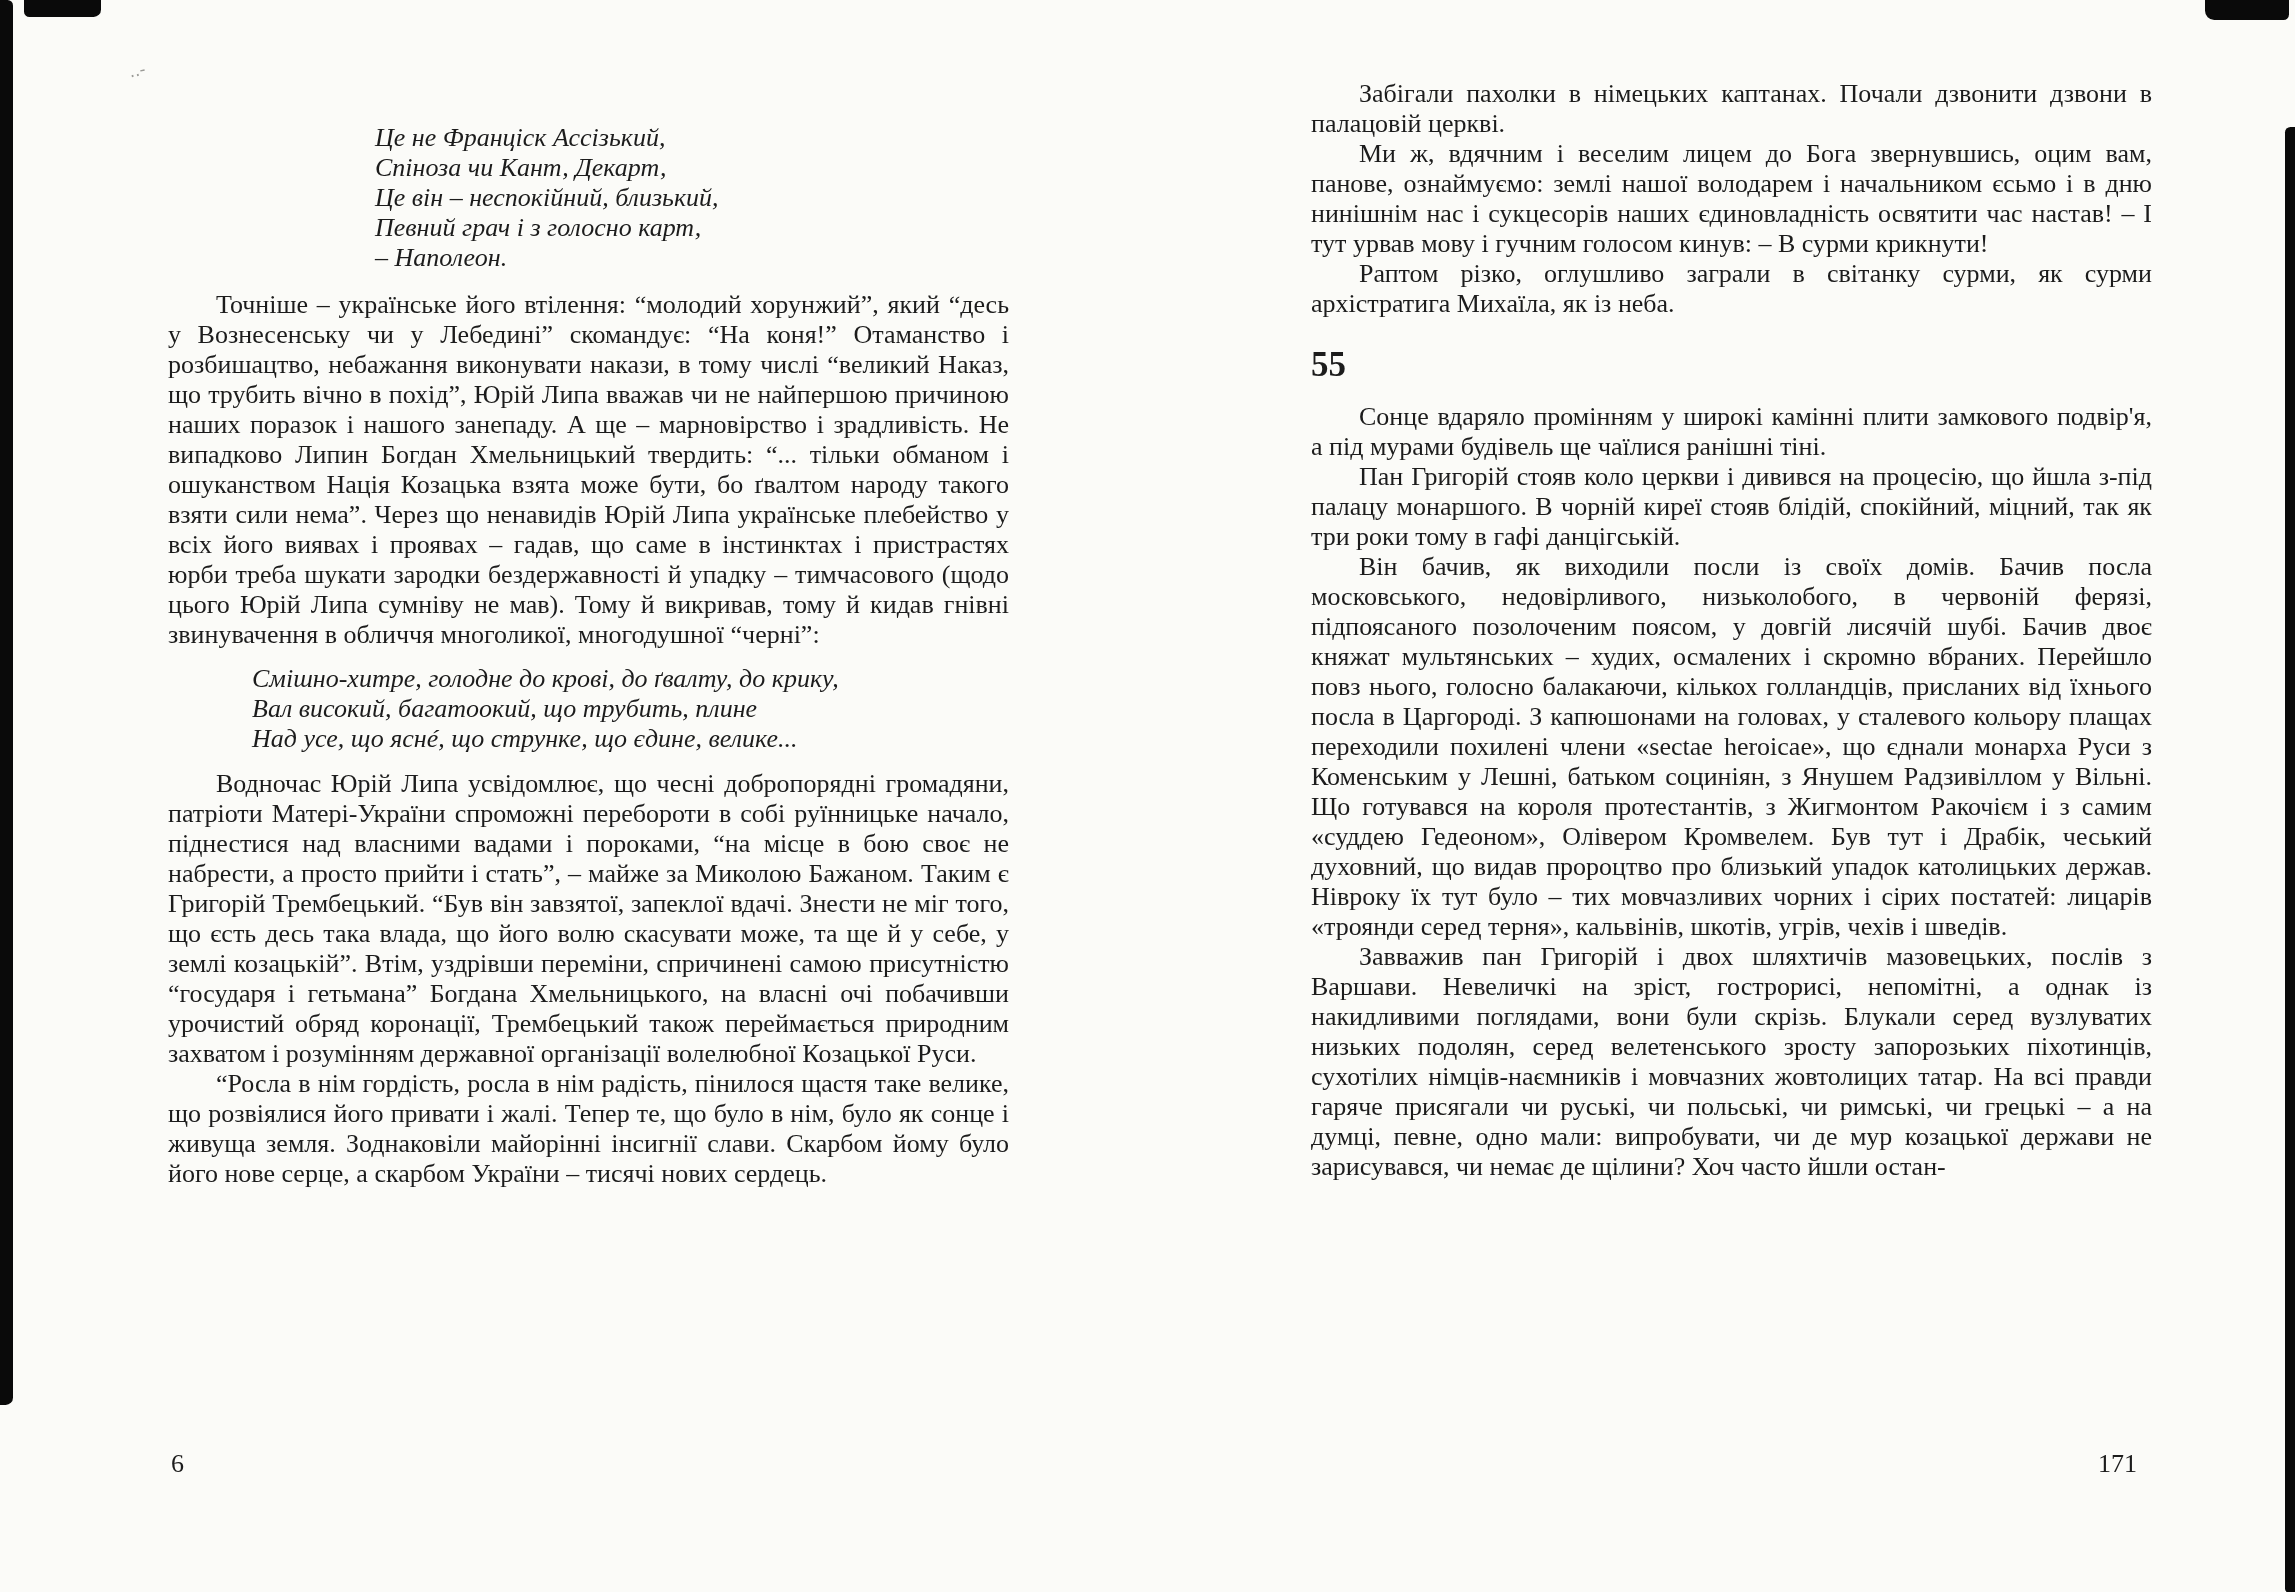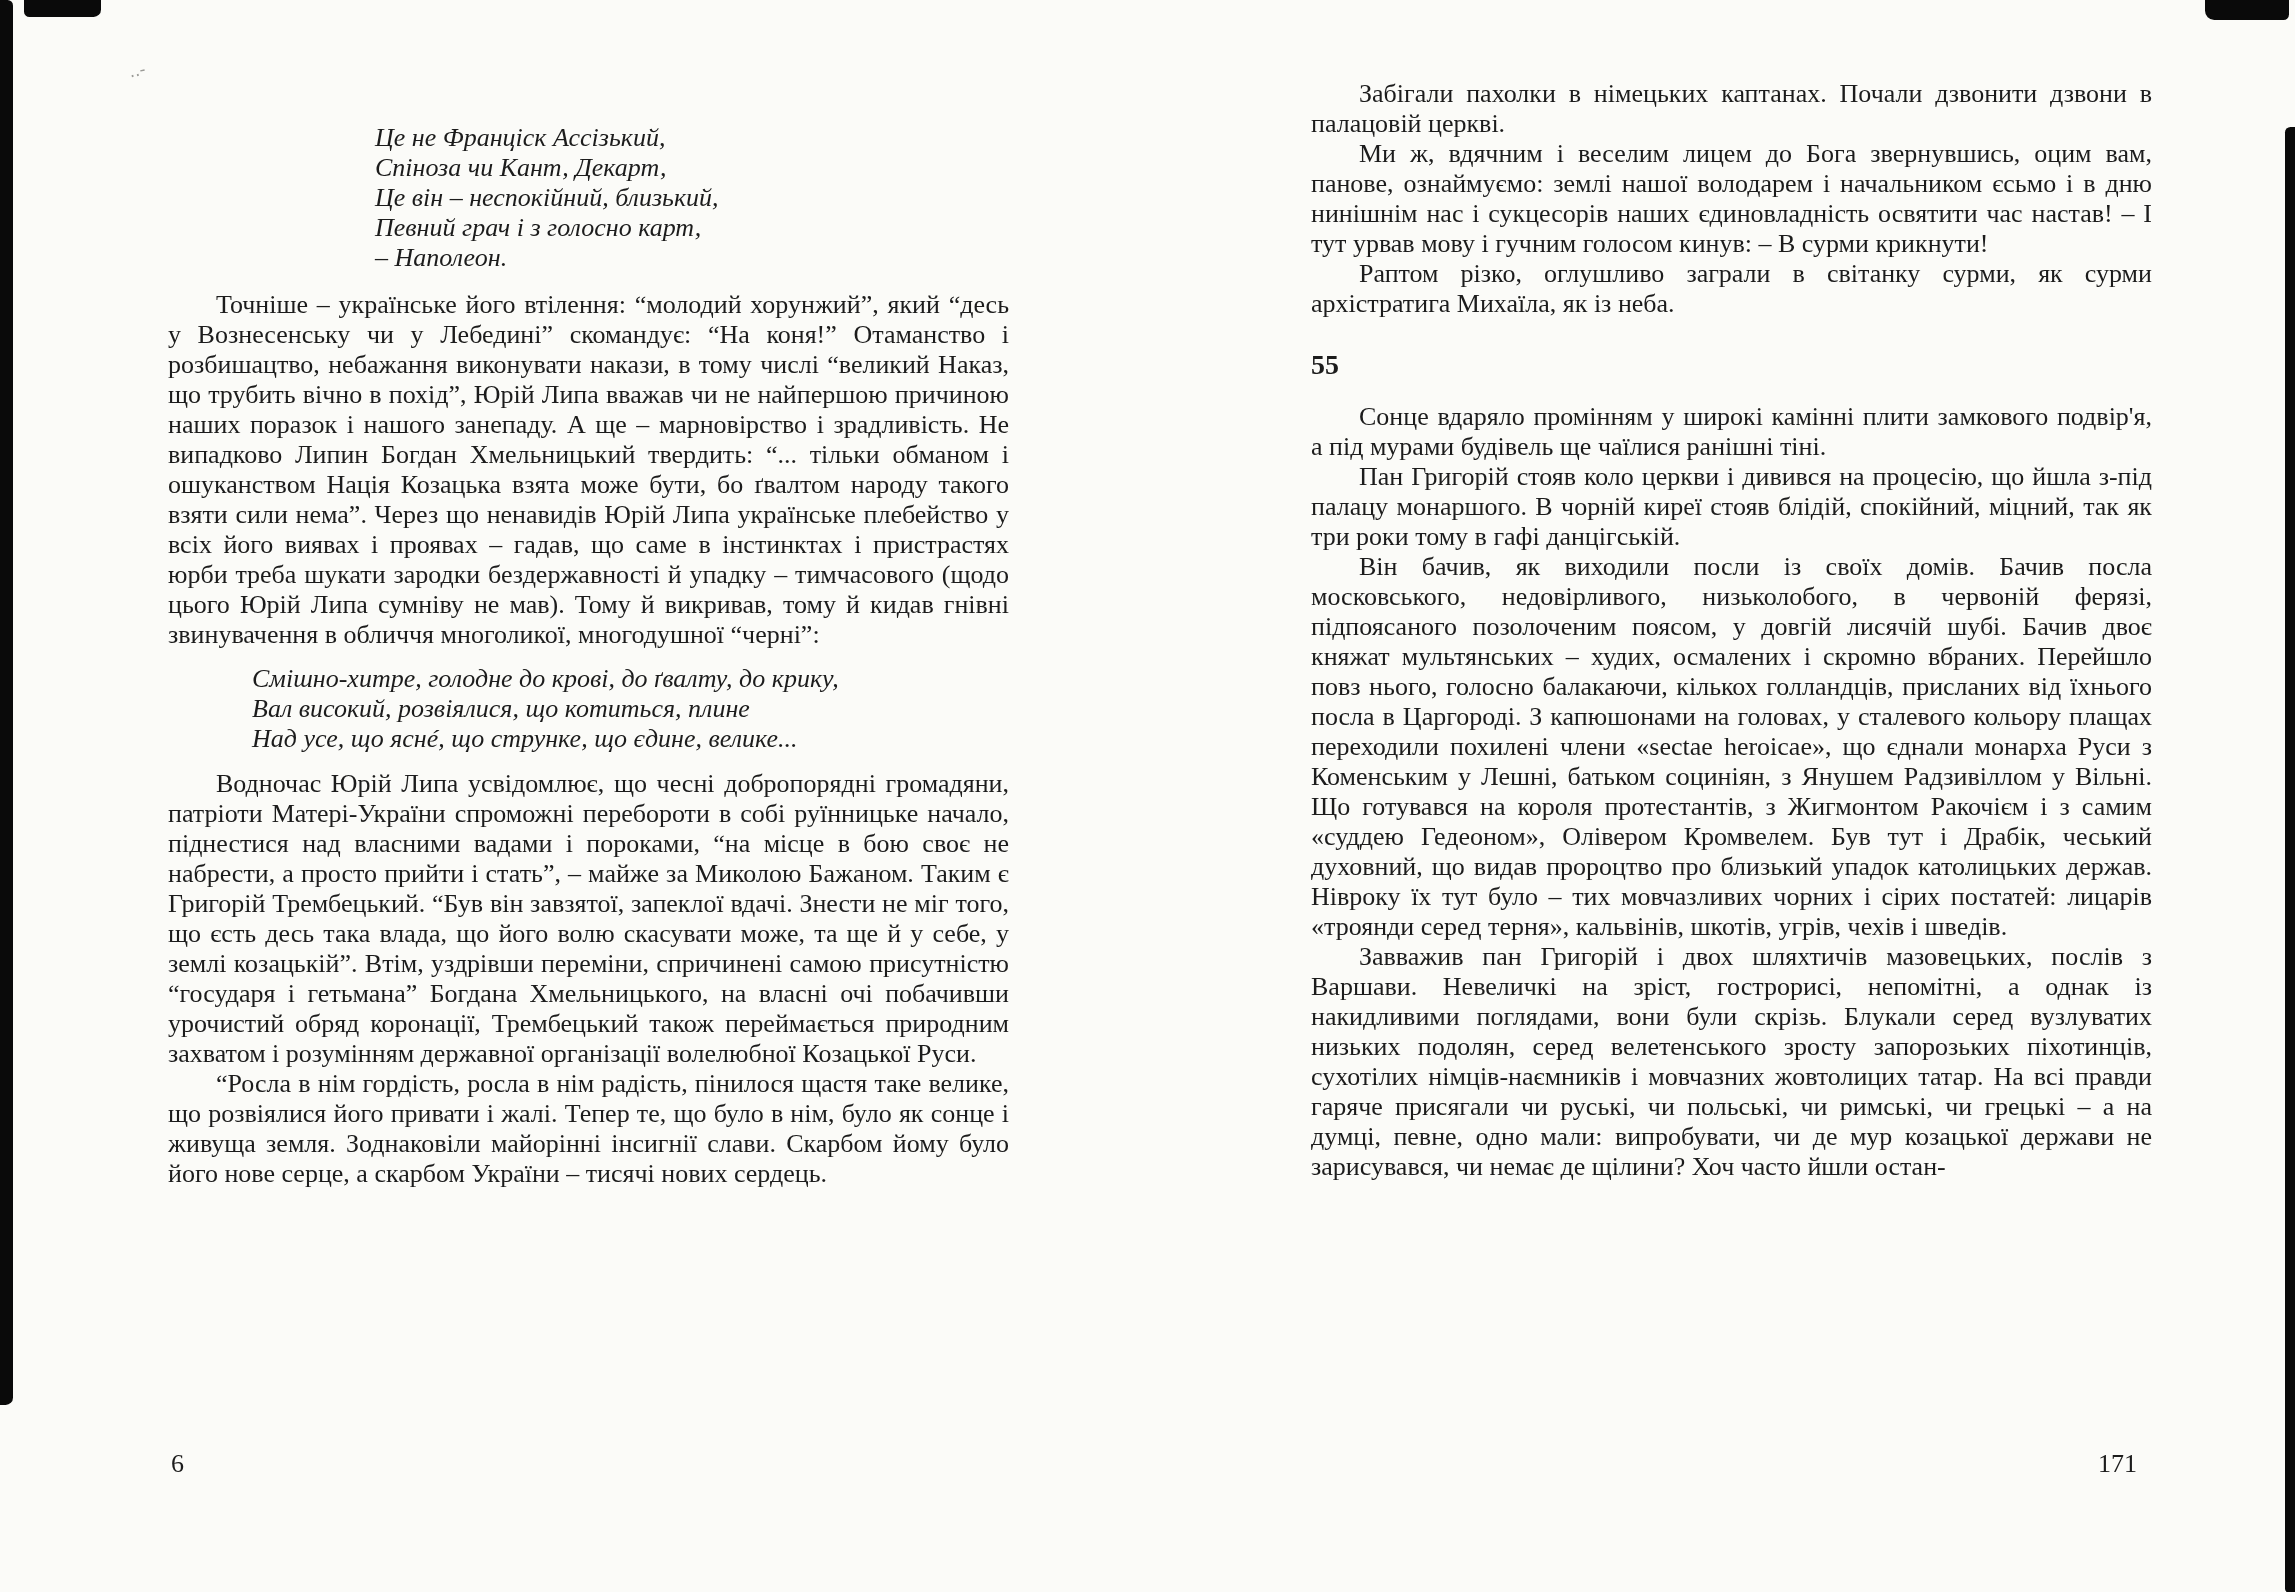--- a/index.html
+++ b/index.html
@@ -32,21 +32,21 @@
     font-style: italic;
     text-align: left;
     margin: 0 0 14.7px 0;
   }
   .poem-epigraph { margin-left: 207px; margin-bottom: 16.5px; }
   .poem-quote    { margin: 14.7px 0 14.7px 84px; }
   .poem-line { white-space: nowrap; }
 
   .section-number {
     font-weight: bold;
-    font-size: 28px;
+    font-size: 35px;
     text-align: left;
     text-indent: 0;
     margin: 31px 0 22px 0;
   }
 
   .page-number {
     position: absolute;
     top: 1449px;
     font-size: 26px;
     color: #1c1c1c;
@@ -99,21 +99,21 @@
   <div class="poem poem-epigraph">
     <div class="poem-line">Це не Франціск Ассізький,</div>
     <div class="poem-line">Спіноза чи Кант, Декарт,</div>
     <div class="poem-line">Це він – неспокійний, близький,</div>
     <div class="poem-line">Певний грач і з голосно карт,</div>
     <div class="poem-line">– Наполеон.</div>
   </div>
   <p class="para">Точніше – українське його втілення: “молодий хорунжий”, який “десь у Вознесенську чи у Лебедині” скомандує: “На коня!” Отаманство і розбишацтво, небажання виконувати накази, в тому числі “великий Наказ, що трубить вічно в похід”, Юрій Липа вважав чи не найпершою причиною наших поразок і нашого занепаду. А ще – марновірство і зрадливість. Не випадково Липин Богдан Хмельницький твердить: “... тільки обманом і ошуканством Нація Козацька взята може бути, бо ґвалтом народу такого взяти сили нема”. Через що ненавидів Юрій Липа українське плебейство у всіх його виявах і проявах – гадав, що саме в інстинктах і пристрастях юрби треба шукати зародки бездержавності й упадку – тимчасового (щодо цього Юрій Липа сумніву не мав). Тому й викривав, тому й кидав гнівні звинувачення в обличчя многоликої, многодушної “черні”:</p>
   <div class="poem poem-quote">
     <div class="poem-line">Смішно-хитре, голодне до крові, до ґвалту, до крику,</div>
-    <div class="poem-line">Вал високий, розвіялися, що котиться, плине</div>
+    <div class="poem-line">Вал високий, багатоокий, що трубить, плине</div>
     <div class="poem-line">Над усе, що яснé, що струнке, що єдине, велике...</div>
   </div>
   <p class="para">Водночас Юрій Липа усвідомлює, що чесні добропорядні громадяни, патріоти Матері-України спроможні перебороти в собі руїнницьке начало, піднестися над власними вадами і пороками, “на місце в бою своє не набрести, а просто прийти і стать”, – майже за Миколою Бажаном. Таким є Григорій Трембецький. “Був він завзятої, запеклої вдачі. Знести не міг того, що єсть десь така влада, що його волю скасувати може, та ще й у себе, у землі козацькій”. Втім, уздрівши переміни, спричинені самою присутністю “государя і гетьмана” Богдана Хмельницького, на власні очі побачивши урочистий обряд коронації, Трембецький також переймається природним захватом і розумінням державної організації волелюбної Козацької Руси.</p>
   <p class="para">“Росла в нім гордість, росла в нім радість, пінилося щастя таке велике, що розвіялися його привати і жалі. Тепер те, що було в нім, було як сонце і живуща земля. Зоднаковіли майорінні інсигнії слави. Скарбом йому було його нове серце, а скарбом України – тисячі нових сердець.</p>
 </div>
 
 <div class="page" id="right-page">
   <p class="para">Забігали пахолки в німецьких каптанах. Почали дзвонити дзвони в палацовій церкві.</p>
   <p class="para">Ми ж, вдячним і веселим лицем до Бога звернувшись, оцим вам, панове, ознаймуємо: землі нашої володарем і начальником єсьмо і в дню нинішнім нас і сукцесорів наших єдиновладність освятити час настав! – І тут урвав мову і гучним голосом кинув: – В сурми крикнути!</p>
   <p class="para">Раптом різко, оглушливо заграли в світанку сурми, як сурми архістратига Михаїла, як із неба.</p>

